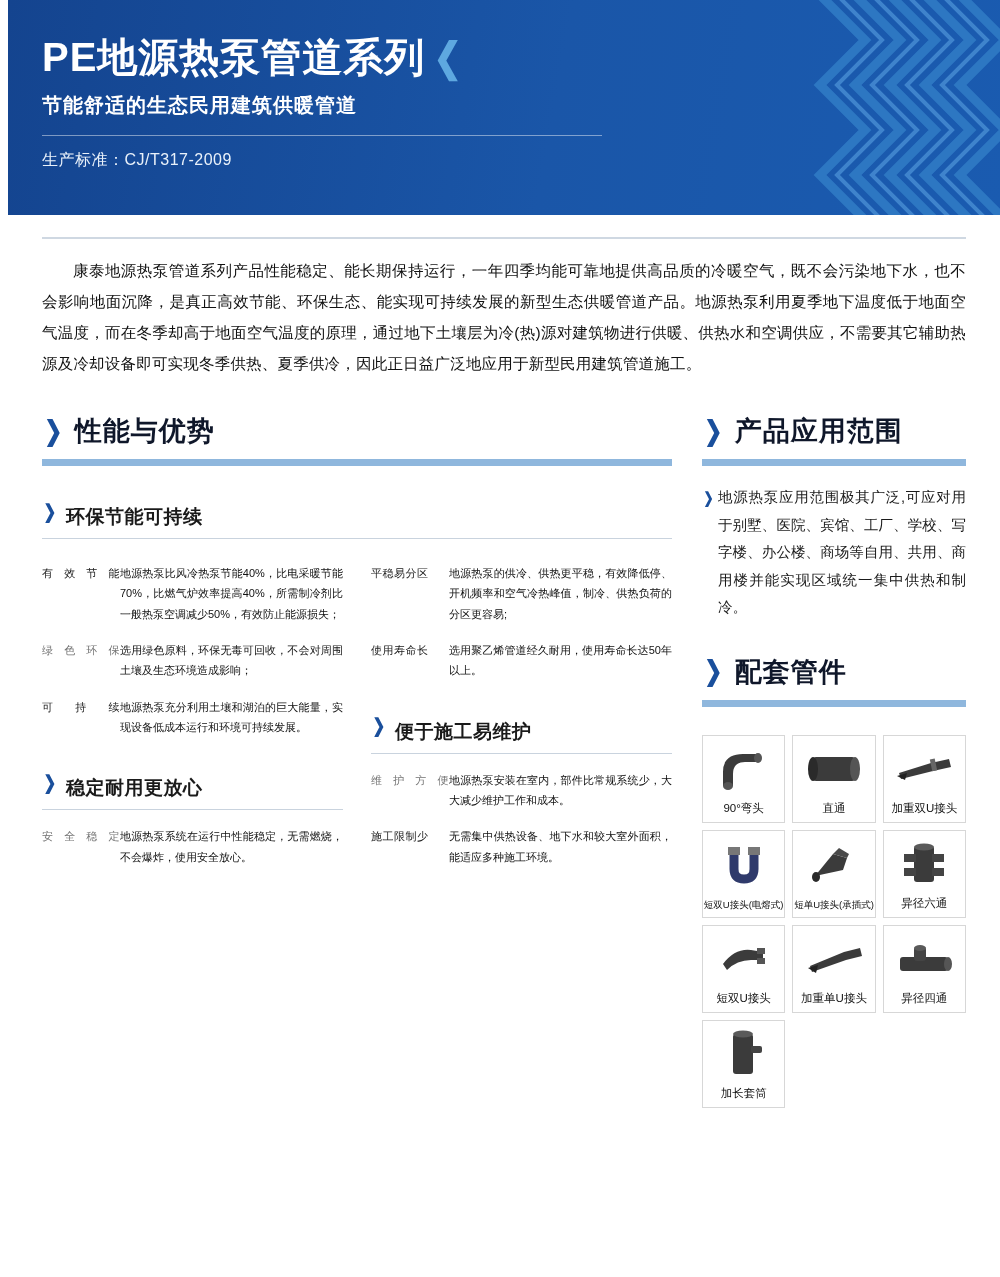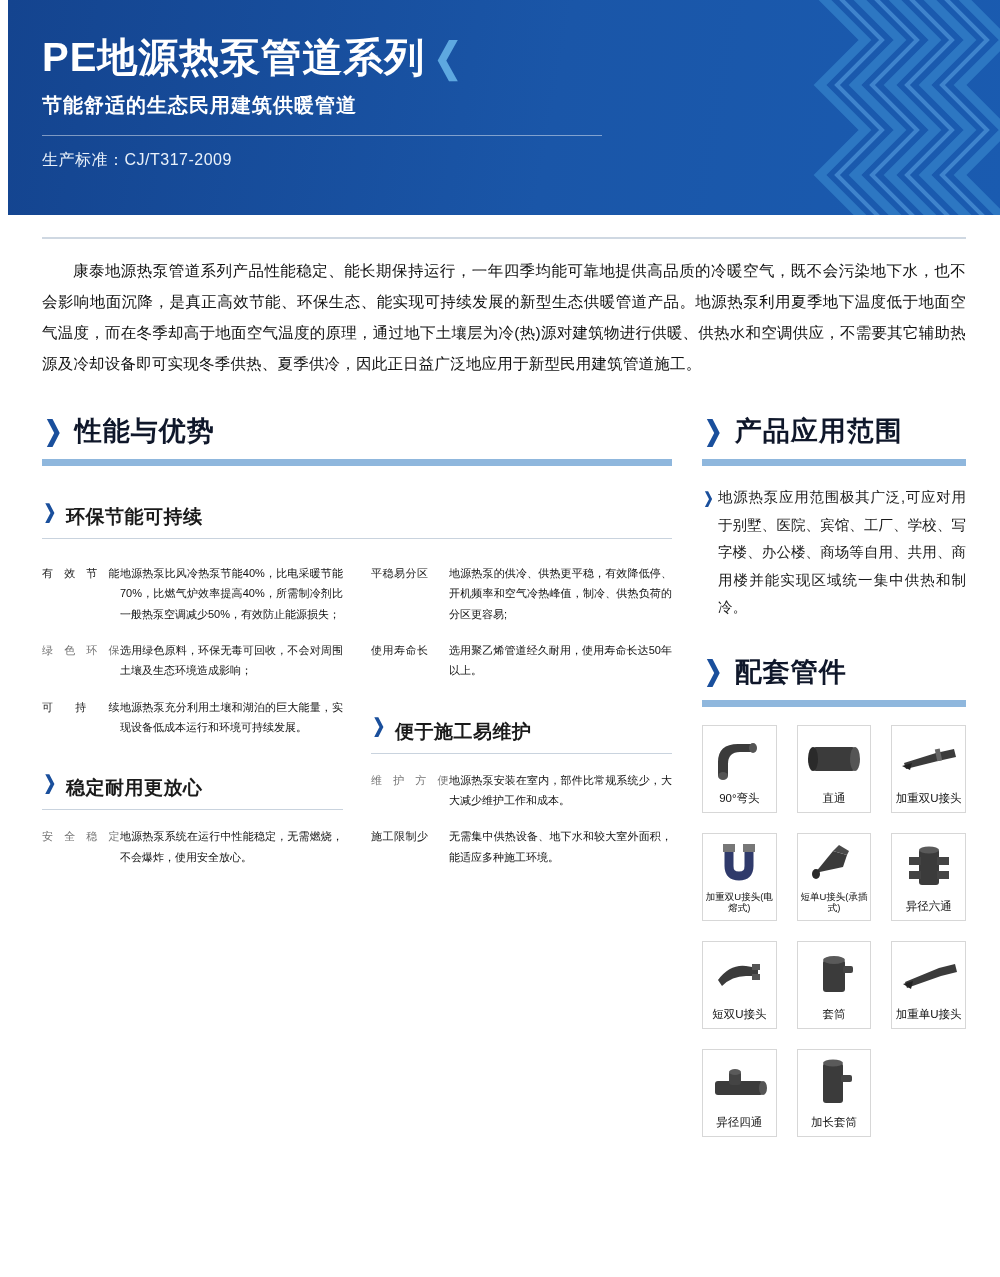--- a/index.html
+++ b/index.html
@@ -82,21 +82,21 @@
 
   
   .bullet-row { display: flex; margin-top: 18px; font-size: 14.5px; line-height: 1.9; }
   .bullet-chev {
     flex: 0 0 16px; color: #1a4f9c; font-weight: bold; transform: scaleX(.8);
     font-size: 15px; line-height: 1.9;
   }
   .bullet-text { flex: 1; text-align: justify; }
 
   
-  .grid { display: grid; grid-template-columns: repeat(3, 1fr); gap: 20px; margin-top: 18px; }
+  .grid { display: grid; grid-template-columns: repeat(3, 1fr); gap: 7px; margin-top: 28px; }
   .cell {
     border: 1px solid #d7d7d7; background: #fff; height: 88px;
     display: flex; flex-direction: column; align-items: center; justify-content: flex-end;
     padding-bottom: 6px;
   }
   .cell-art { flex: 1; display: flex; align-items: center; justify-content: center; width: 100%; }
   .cell-label { font-size: 11.5px; color: #111; text-align: center; line-height: 1.2; }
   .cell-label.sm { font-size: 9.5px; }
 </style>
 </head>
@@ -257,21 +257,21 @@
         </div>
 
         <div class="cell">
           <div class="cell-art">
             <svg width="60" height="44" viewBox="0 0 60 44">
                 <path d="M20 6 L20 26 Q20 36 30 36 Q40 36 40 26 L40 6" stroke="#2f3a6b" stroke-width="9" fill="none"></path>
                 <rect x="14" y="4" width="12" height="8" fill="#777"></rect>
                 <rect x="34" y="4" width="12" height="8" fill="#777"></rect>
               </svg>
           </div>
-          <div class="cell-label sm">加重双U接头(电熔式)</div>
+          <div class="cell-label sm">短双U接头(电熔式)</div>
         </div>
 
         <div class="cell">
           <div class="cell-art">
             <svg width="62" height="42" viewBox="0 0 62 42">
                 <path d="M12 32 L30 10 L44 14 L40 26 Z" fill="#3b3b3b"></path>
                 <path d="M30 10 L36 4 L46 10 L44 14 Z" fill="#4a4a4a"></path>
                 <ellipse cx="13" cy="33" rx="4" ry="5" fill="#2a2a2a"></ellipse>
               </svg>
           </div>
@@ -296,30 +296,20 @@
           <div class="cell-art">
             <svg width="62" height="42" viewBox="0 0 62 42">
                 <path d="M10 26 Q22 10 38 12 L50 14 L50 22 L38 22 Q24 22 14 32 Z" fill="#3b3b3b"></path>
                 <rect x="44" y="10" width="8" height="6" fill="#555"></rect>
                 <rect x="44" y="20" width="8" height="6" fill="#555"></rect>
               </svg>
           </div>
           <div class="cell-label">短双U接头</div>
         </div>
 
-        <div class="cell">
-          <div class="cell-art">
-            <svg width="50" height="46" viewBox="0 0 50 46">
-                <rect x="14" y="8" width="22" height="32" rx="3" fill="#3b3b3b"></rect>
-                <ellipse cx="25" cy="8" rx="11" ry="4" fill="#5a5a5a"></ellipse>
-                <rect x="34" y="14" width="10" height="7" rx="2" fill="#444"></rect>
-              </svg>
-          </div>
-          <div class="cell-label">套筒</div>
-        </div>
 
         <div class="cell">
           <div class="cell-art">
             <svg width="64" height="38" viewBox="0 0 64 38">
                 <path d="M8 26 L42 12 L58 8 L60 16 L44 20 L10 32 Z" fill="#3b3b3b"></path>
                 <path d="M6 28 L16 25 L14 33 Z" fill="#222"></path>
               </svg>
           </div>
           <div class="cell-label">加重单U接头</div>
         </div>

